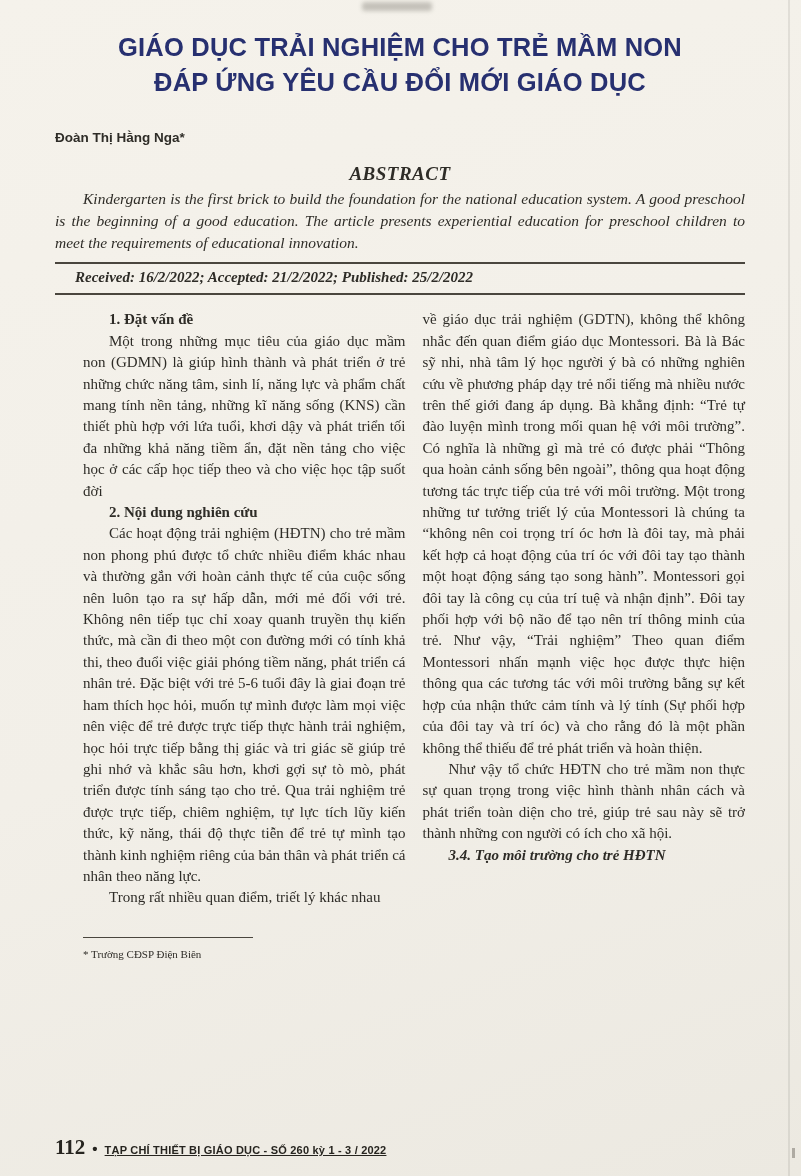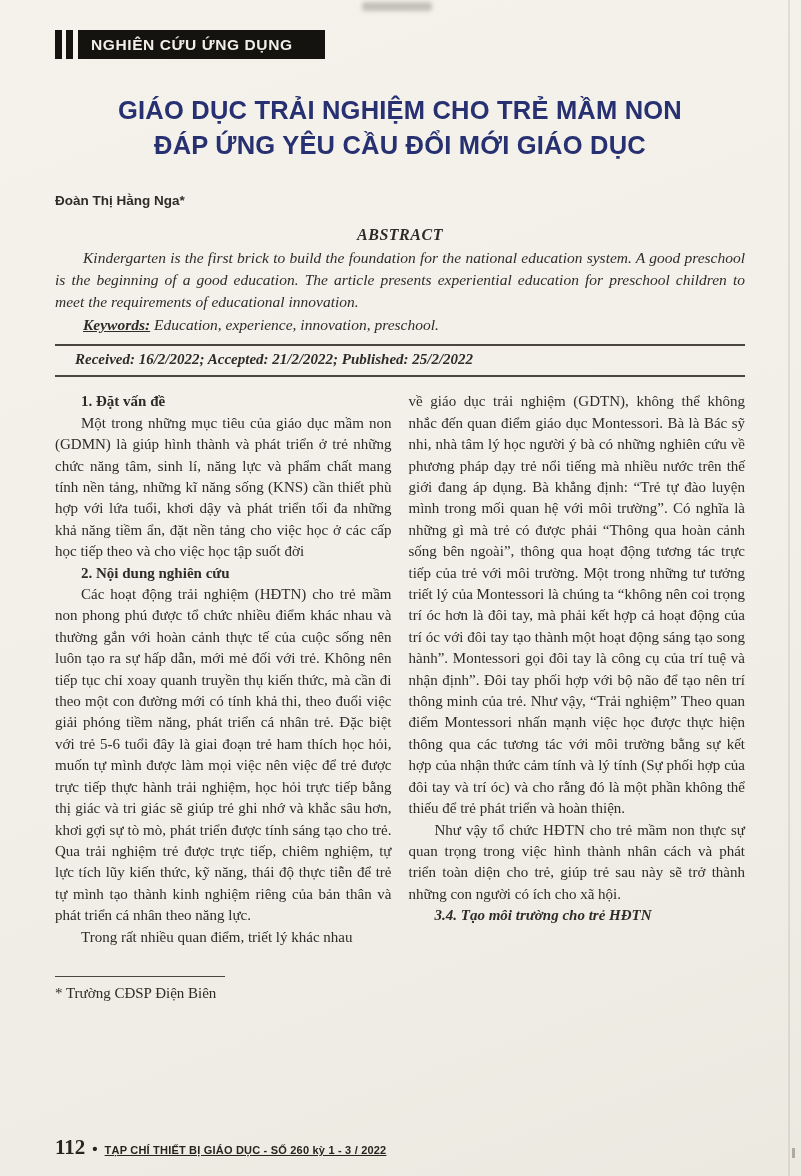--- a/index.html
+++ b/index.html
@@ -56,48 +56,48 @@
   .author {
     font-family:"Liberation Sans", sans-serif;
     font-weight:bold;
     font-size:13.5px;
     margin-bottom:18px;
   }
 
   
   .abstract-heading {
     text-align:center; font-weight:bold; font-style:italic;
-    font-size:16px; margin-bottom:3px; letter-spacing:.5px;
+    font-size:19px; margin-bottom:3px; letter-spacing:.5px;
   }
   .abstract-text {
     font-style:italic; font-size:15.5px; line-height:22px;
     text-align:justify; text-indent:28px;
   }
   .keywords { font-style:italic; font-size:15.5px; line-height:22px; text-indent:28px; margin-top:1px; }
   .keywords .kw-label { font-weight:bold; text-decoration:underline; }
 
   .dates {
     margin-top:8px;
     border-top:2px solid #4a463e;
     border-bottom:2px solid #4a463e;
     font-weight:bold; font-style:italic;
     font-size:15px;
     padding:5px 0 7px 20px;
   }
 
   
-  .columns { display:flex; gap:17px; margin-top:14px; }
+  .columns { display:flex; gap:17px; margin-top:14px;margin-left:28px; }
   .col { width:337px; font-size:15px; line-height:21.4px; text-align:justify; }
   .col p { text-indent:26px; }
   .col p.noindent { text-indent:0; }
   .col .heading { font-weight:bold; text-indent:26px; }
   .col .heading-italic { font-weight:bold; font-style:italic; text-indent:26px; }
 
   
-  .footnote { margin-top:28px; font-size:15px; }
+  .footnote { margin-top:28px; font-size:11px; }
   .footnote-rule { width:170px; height:0; border-top:1.5px solid #4a463e; margin-bottom:6px; }
 
   
   .footer {
     position:absolute; left:55px; bottom:16px;
     display:flex; align-items:baseline; gap:7px;
     font-family:"Liberation Sans", sans-serif; font-weight:bold;
     color:#26241f;
   }
   .footer .pagenum { font-size:21px; font-family:"Liberation Serif", serif; font-weight:bold; }
@@ -106,40 +106,30 @@
 </style>
 </head>
 <body>
 
 <div class="page">
 
   <div class="scan-smudge"></div>
   <div class="scan-edge"></div>
   <div class="scan-dot"></div>
 
-  <div class="banner">
-    <span class="banner-bars">
-        <i></i>
-        <i></i>
-      </span>
-    <span class="banner-label">NGHIÊN CỨU ỨNG DỤNG</span>
-  </div>
 
   <h1 class="title">
     <span>GIÁO DỤC TRẢI NGHIỆM CHO TRẺ MẦM NON</span><br>
     <span>ĐÁP ỨNG YÊU CẦU ĐỔI MỚI GIÁO DỤC</span>
   </h1>
 
   <div class="author">Đoàn Thị Hằng Nga*</div>
 
   <div class="abstract-heading">ABSTRACT</div>
   <p class="abstract-text">Kindergarten is the first brick to build the foundation for the national education system. A good preschool is the beginning of a good education. The article presents experiential education for preschool children to meet the requirements of educational innovation.</p>
-  <p class="keywords">
-    <span class="kw-label">Keywords:</span><span> Education, experience, innovation, preschool.</span>
-  </p>
 
   <div class="dates">Received: 16/2/2022; Accepted: 21/2/2022; Published: 25/2/2022</div>
 
   <div class="columns">
 
     <div class="col">
       <div class="heading">1. Đặt vấn đề</div>
       <p>Một trong những mục tiêu của giáo dục mầm non (GDMN) là giúp hình thành và phát triển ở trẻ những chức năng tâm, sinh lí, năng lực và phẩm chất mang tính nền tảng, những kĩ năng sống (KNS) cần thiết phù hợp với lứa tuổi, khơi dậy và phát triển tối đa những khả năng tiềm ẩn, đặt nền tảng cho việc học ở các cấp học tiếp theo và cho việc học tập suốt đời</p>
       <div class="heading">2. Nội dung nghiên cứu</div>
       <p>Các hoạt động trải nghiệm (HĐTN) cho trẻ mầm non phong phú được tổ chức nhiều điểm khác nhau và thường gắn với hoàn cảnh thực tế của cuộc sống nên luôn tạo ra sự hấp dẫn, mới mẻ đối với trẻ. Không nên tiếp tục chỉ xoay quanh truyền thụ kiến thức, mà cần đi theo một con đường mới có tính khả thi, theo đuổi việc giải phóng tiềm năng, phát triển cá nhân trẻ. Đặc biệt với trẻ 5-6 tuổi đây là giai đoạn trẻ ham thích học hỏi, muốn tự mình được làm mọi việc nên việc để trẻ được trực tiếp thực hành trải nghiệm, học hỏi trực tiếp bằng thị giác và tri giác sẽ giúp trẻ ghi nhớ và khắc sâu hơn, khơi gợi sự tò mò, phát triển được tính sáng tạo cho trẻ. Qua trải nghiệm trẻ được trực tiếp, chiêm nghiệm, tự lực tích lũy kiến thức, kỹ năng, thái độ thực tiễn để trẻ tự mình tạo thành kinh nghiệm riêng của bản thân và phát triển cá nhân theo năng lực.</p>

